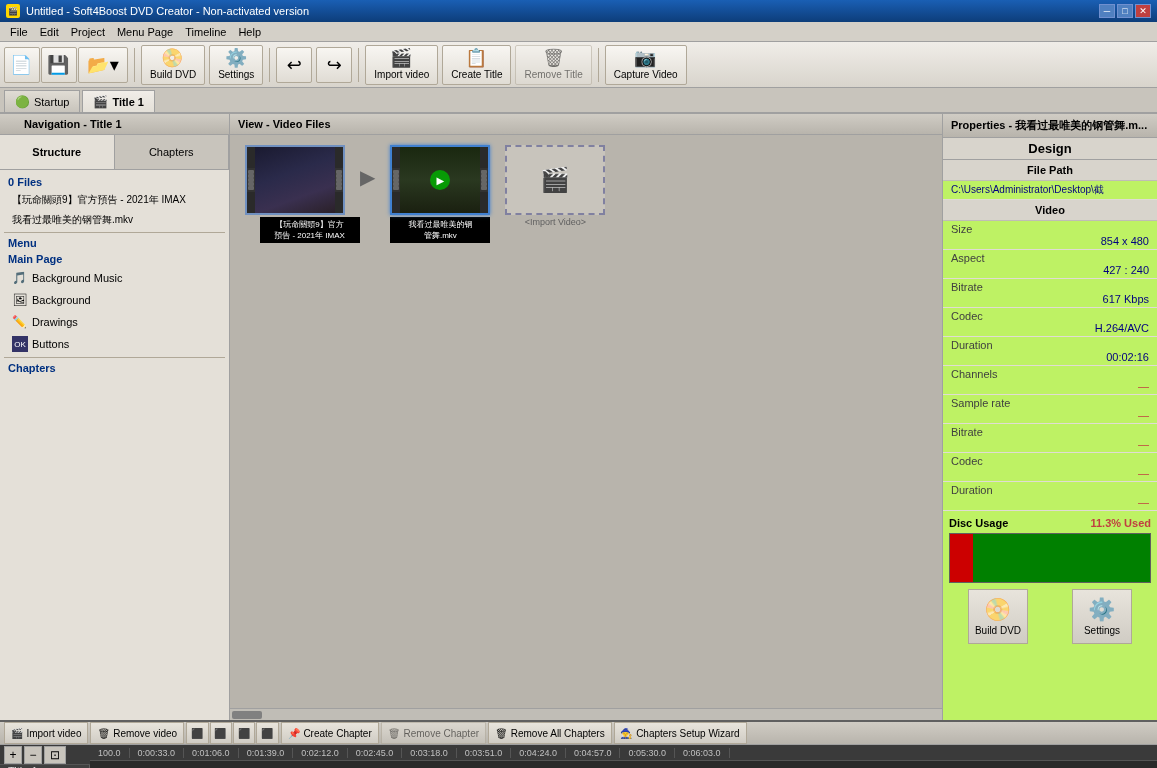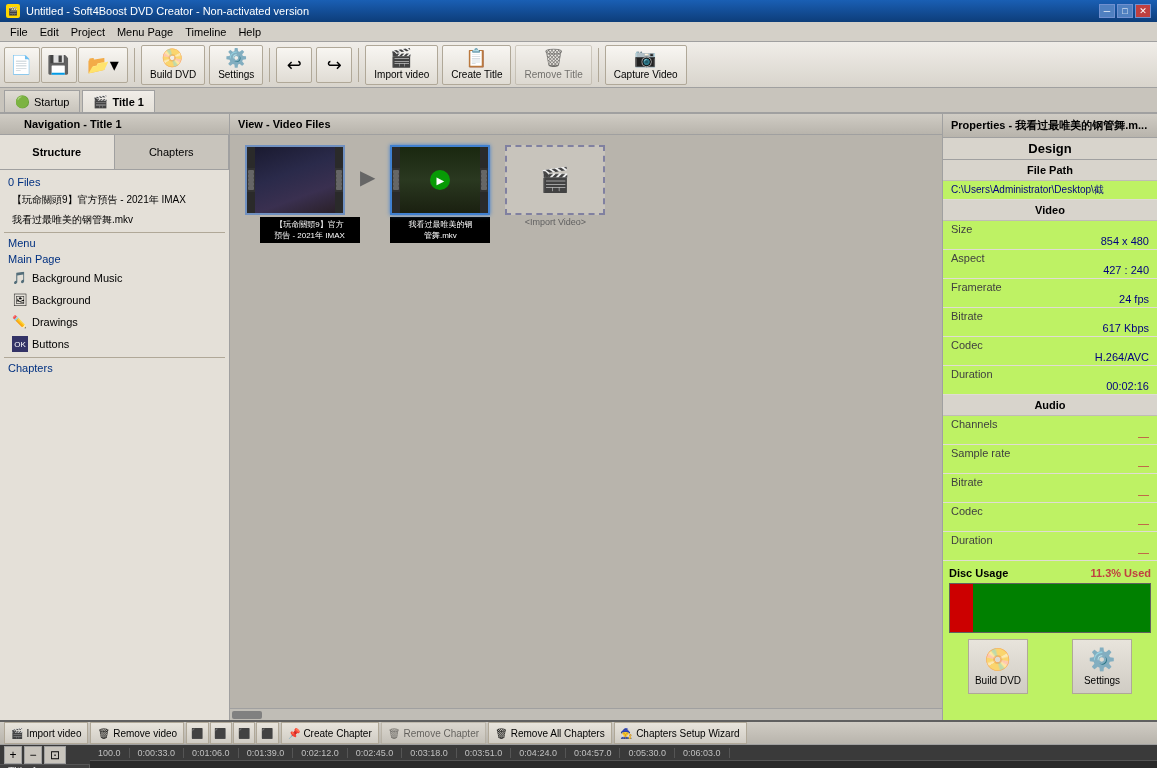--- a/index.html
+++ b/index.html
@@ -34,21 +34,21 @@
     
     #main-layout { display: flex; height: calc(768px - 22px - 20px - 46px - 26px - 26px - 22px); }
     
     
     #left-panel { width: 230px; background: #e4e0d8; border-right: 1px solid #a0a0a0; overflow: hidden; display: flex; flex-direction: column; }
     #nav-header { background: linear-gradient(to bottom, #d0ccc4, #b8b4ac); padding: 4px 24px; font-weight: bold; font-size: 11px; border-bottom: 1px solid #a0a0a0; }
     #nav-tabs { display: flex; border-bottom: 1px solid #a0a0a0; }
     .nav-tab { flex: 1; padding: 11px 8px; text-align: center; cursor: pointer; background: #c8c4bc; border-right: 1px solid #a0a0a0; font-size: 11px; }
     .nav-tab.active { background: #e4e0d8; font-weight: bold; }
     #nav-content { padding: 4px; overflow-y: auto; flex: 1; }
-    .nav-section { font-weight: normal; color: #003080; padding: 2px 4px; cursor: pointer; font-size: 11px; }
+    .nav-section { font-weight: bold; color: #003080; padding: 2px 4px; cursor: pointer; font-size: 11px; }
     .nav-item { display: flex; align-items: center; gap: 4px; padding: 3px 8px; cursor: pointer; font-size: 11px; }
     .nav-item .item-icon { width: 16px; height: 16px; display: flex; align-items: center; justify-content: center; font-size: 12px; }
     .nav-sep { height: 1px; background: #b0a898; margin: 2px 0; }
     
     
     #center-panel { flex: 1; background: #b8b4ac; display: flex; flex-direction: column; overflow: hidden; }
     #view-header { background: linear-gradient(to bottom, #d0ccc4, #b8b4ac); padding: 4px 8px; font-weight: bold; font-size: 11px; border-bottom: 1px solid #a0a0a0; }
     #video-files-area { flex: 1; padding: 10px; display: flex; align-items: flex-start; gap: 10px; overflow-x: auto; }
     .video-thumb { display: flex; flex-direction: column; align-items: center; width: 110px; cursor: pointer; }
     .video-thumb-box { width: 100px; height: 70px; border: 2px solid #7090c0; background: #2a2a2a; display: flex; align-items: center; justify-content: center; overflow: hidden; position: relative; }
@@ -296,36 +296,31 @@
       <div class="props-group-header">Video</div>
       <div class="props-row">
         <span class="props-key">Size</span>
         <span class="props-val">854 x 480</span>
       </div>
       <div class="props-row">
         <span class="props-key">Aspect</span>
         <span class="props-val">427 : 240</span>
       </div>
       <div class="props-row">
-        <span class="props-key">Framerate</span>
-        <span class="props-val">24 fps</span>
-      </div>
-      <div class="props-row">
         <span class="props-key">Bitrate</span>
         <span class="props-val">617 Kbps</span>
       </div>
       <div class="props-row">
         <span class="props-key">Codec</span>
         <span class="props-val">H.264/AVC</span>
       </div>
       <div class="props-row">
         <span class="props-key">Duration</span>
         <span class="props-val">00:02:16</span>
       </div>
-      <div class="props-group-header">Audio</div>
       <div class="props-row">
         <span class="props-key">Channels</span>
         <span class="props-val dash-val">—</span>
       </div>
       <div class="props-row">
         <span class="props-key">Sample rate</span>
         <span class="props-val dash-val">—</span>
       </div>
       <div class="props-row">
         <span class="props-key">Bitrate</span>

